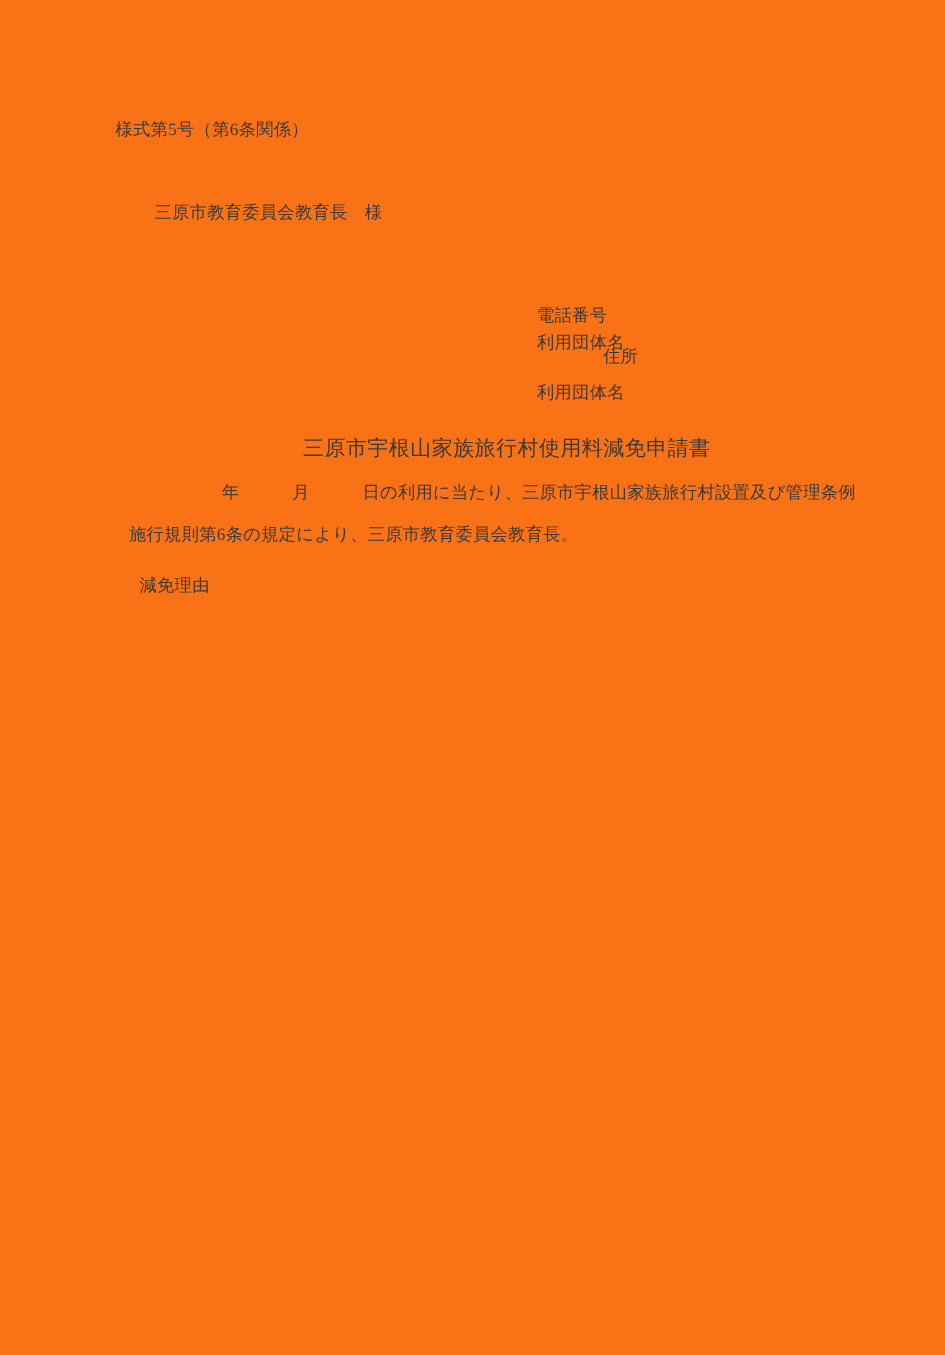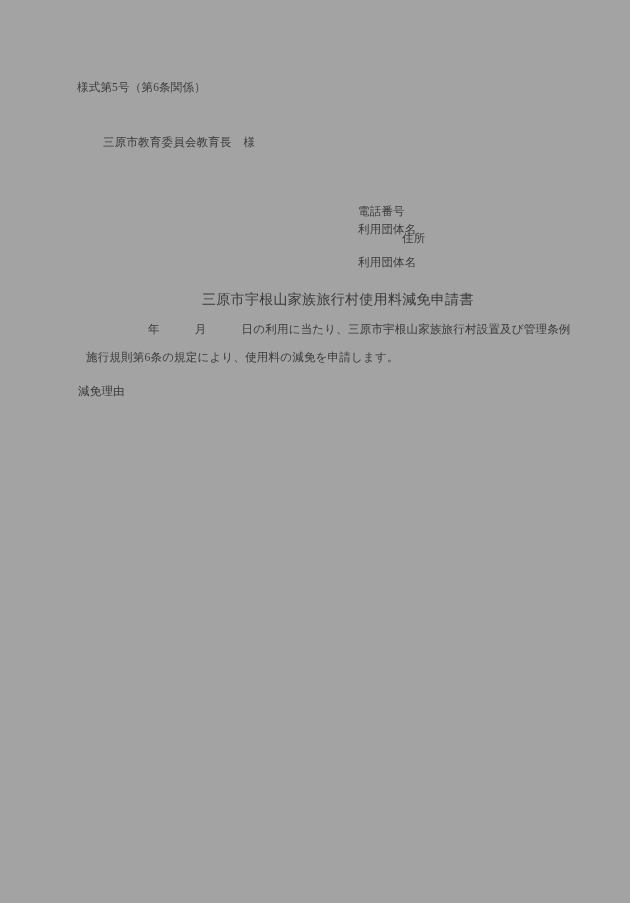--- a/index.html
+++ b/index.html
@@ -33,40 +33,40 @@
 
   .doc-title {
     left: 202px;
     top: 293px;
     font-size: 14px;
     letter-spacing: 0.3px;
   }
 
   .body-line-1   { left: 148px; top: 324px; }
   .body-line-2   { left: 86px;  top: 352px; }
-  .reason-label  { left: 78px;  top: 386px; }
+  .reason-label  { left: 93px;  top: 386px; }
 </style>
 </head>
 <body>
 
-<div class="page" style="background-color: #a3a3a3; color: rgb(58, 58, 58);">
+<div class="page" style="background-color: #f97316; color: rgb(58, 58, 58);">
 
   <div class="line form-number">様式第5号（第6条関係）</div>
 
   <div class="line recipient">三原市教育委員会教育長　様</div>
 
   <div>
     <div class="line field-label-0">利用団体名</div>
     <div class="line field-label-1">電話番号</div>
     <div class="line field-label-2">住所</div>
     <div class="line field-label-3">利用団体名</div>
   </div>
 
   <div class="line doc-title">三原市宇根山家族旅行村使用料減免申請書</div>
 
   <div>
     <div class="line body-line-1">年　　　月　　　日の利用に当たり、三原市宇根山家族旅行村設置及び管理条例</div>
-    <div class="line body-line-2">施行規則第6条の規定により、使用料の減免を申請します。</div>
+    <div class="line body-line-2">施行規則第6条の規定により、三原市教育委員会教育長。</div>
   </div>
 
   <div class="line reason-label">減免理由</div>
 
 </div>
 
 </body></html>

